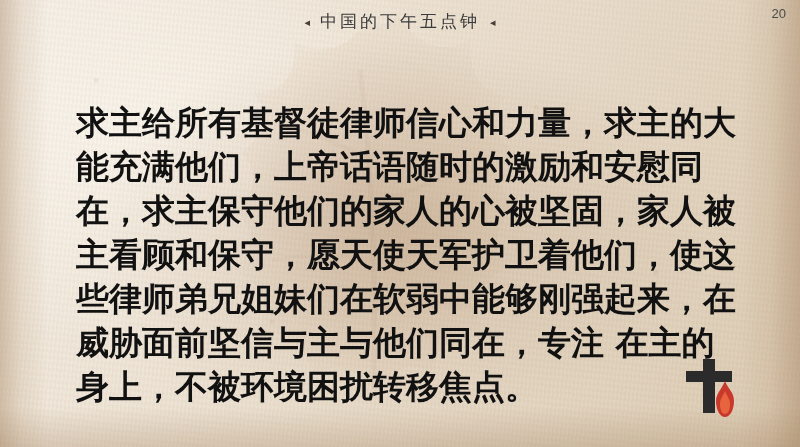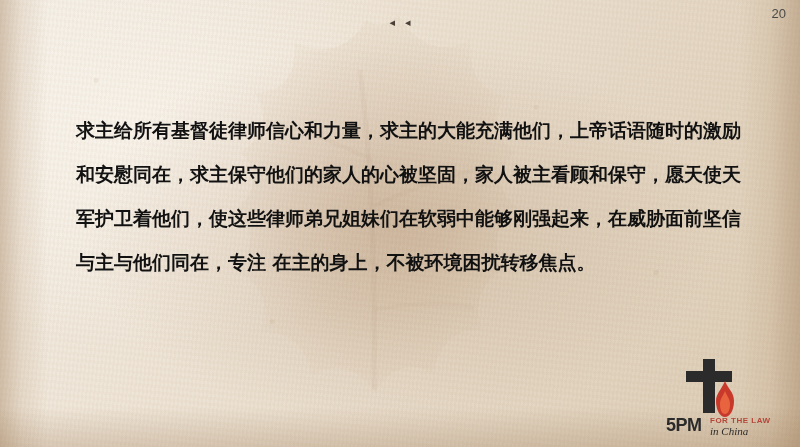--- a/index.html
+++ b/index.html
@@ -107,24 +107,24 @@
     font-family: "Liberation Sans", sans-serif;
     font-size: 13px;
     color: #4a4a4a;
   }
 
   
   .body-text {
     position: absolute;
     left: 76px;
     right: 56px;
-    top: 108px;
+    top: 101px;
     font-family: "DejaVu Sans", sans-serif;
     font-weight: 700;
-    font-size: 19px;
+    font-size: 33px;
     line-height: 44px;
     color: #111111;
     letter-spacing: 0px;
     text-align: left;
   }
 
   
   .logo {
     position: absolute;
     right: 16px;
@@ -229,36 +229,32 @@
       <path d="M224 300 C262 292 292 292 324 298" stroke="#8e6340" stroke-opacity="0.07" stroke-width="4" fill="none"></path>
     </svg>
   </div>
 
   <div class="edge-left"></div>
   <div class="edge-right"></div>
   <div class="edge-bottom"></div>
 
   <div class="header">
     <span class="orn left">◂</span>
+    <span class="header-title">中国的下午五点钟</span>
     <span class="orn right">◂</span>
   </div>
 
   <div class="page-number">20</div>
 
   <div class="body-text">求主给所有基督徒律师信心和力量，求主的大能充满他们，上帝话语随时的激励和安慰同在，求主保守他们的家人的心被坚固，家人被主看顾和保守，愿天使天军护卫着他们，使这些律师弟兄姐妹们在软弱中能够刚强起来，在威胁面前坚信与主与他们同在，专注 在主的身上，不被环境困扰转移焦点。</div>
 
   <div class="logo">
     <div class="logo-cross">
       <div class="cross-v"></div>
       <div class="cross-h"></div>
       <svg class="flame" viewBox="0 0 24 36" aria-hidden="true">
         <path d="M12 0 C15 8 21 11 21 20 C21 29 17 36 12 36 C7 36 3 29 3 20 C3 13 8 9 12 0 Z" fill="#c8392b"></path>
         <path d="M12 10 C14 15 17 18 17 23 C17 29 15 33 12 33 C9 33 7 29 7 23 C7 18 10 15 12 10 Z" fill="#e8643f"></path>
       </svg>
     </div>
-    <div class="logo-text">
-      <span class="logo-5pm">5PM</span>
-      <span class="logo-sub1">FOR THE LAW</span>
-      <span class="logo-sub2">in China</span>
-    </div>
   </div>
 
 </div>
 
 </body></html>

